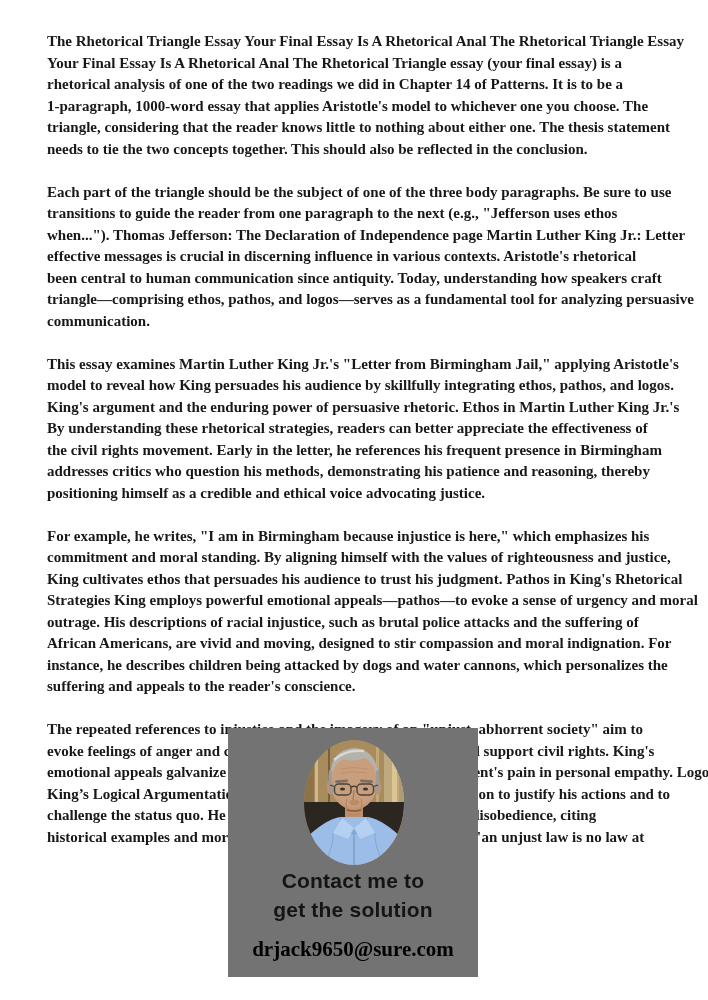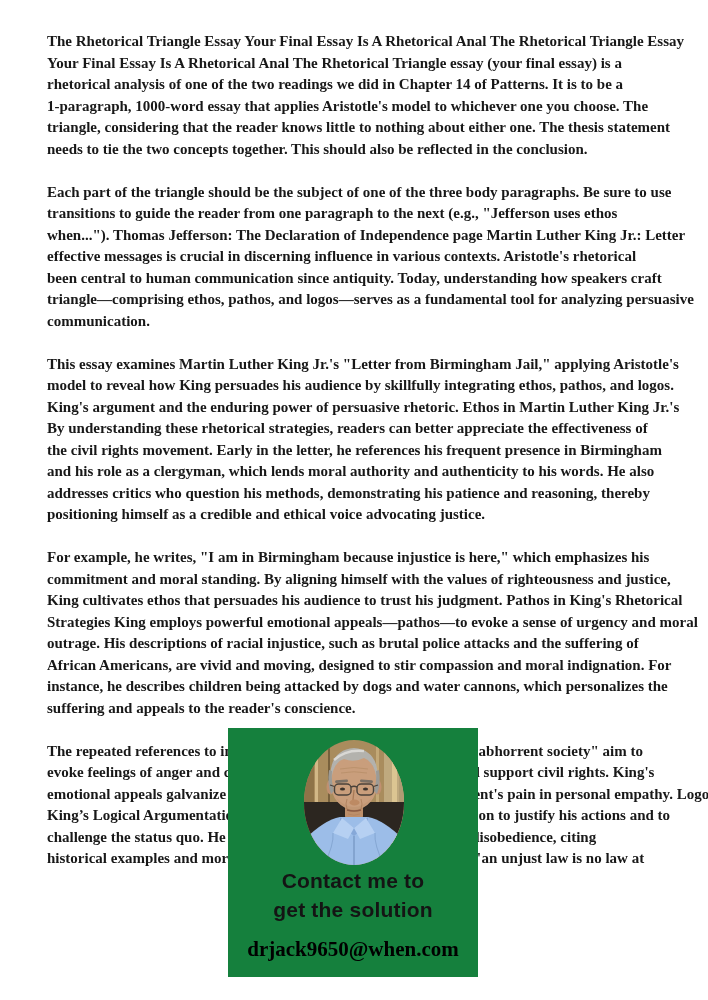--- a/index.html
+++ b/index.html
@@ -54,21 +54,20 @@
       <div class="line">been central to human communication since antiquity. Today, understanding how speakers craft</div>
       <div class="line">triangle—comprising ethos, pathos, and logos—serves as a fundamental tool for analyzing persuasive</div>
       <div class="line">communication.</div>
     </div>
   <div class="para">
       <div class="line">This essay examines Martin Luther King Jr.'s "Letter from Birmingham Jail," applying Aristotle's</div>
       <div class="line">model to reveal how King persuades his audience by skillfully integrating ethos, pathos, and logos.</div>
       <div class="line">King's argument and the enduring power of persuasive rhetoric. Ethos in Martin Luther King Jr.'s</div>
       <div class="line">By understanding these rhetorical strategies, readers can better appreciate the effectiveness of</div>
       <div class="line">the civil rights movement. Early in the letter, he references his frequent presence in Birmingham</div>
-      <div class="line">and his role as a clergyman, which lends moral authority and authenticity to his words. He also</div>
       <div class="line">addresses critics who question his methods, demonstrating his patience and reasoning, thereby</div>
       <div class="line">positioning himself as a credible and ethical voice advocating justice.</div>
     </div>
   <div class="para">
       <div class="line">For example, he writes, "I am in Birmingham because injustice is here," which emphasizes his</div>
       <div class="line">commitment and moral standing. By aligning himself with the values of righteousness and justice,</div>
       <div class="line">King cultivates ethos that persuades his audience to trust his judgment. Pathos in King's Rhetorical</div>
       <div class="line">Strategies King employs powerful emotional appeals—pathos—to evoke a sense of urgency and moral</div>
       <div class="line">outrage. His descriptions of racial injustice, such as brutal police attacks and the suffering of</div>
       <div class="line">African Americans, are vivid and moving, designed to stir compassion and moral indignation. For</div>
@@ -78,21 +77,21 @@
   <div class="para">
       <div class="line">The repeated references to injustice and the imagery of an "unjust, abhorrent society" aim to</div>
       <div class="line">evoke feelings of anger and concern, urging readers to stand up and support civil rights. King's</div>
       <div class="line">emotional appeals galvanize his supporters and ground the movement's pain in personal empathy. Logos in</div>
       <div class="line">King’s Logical Argumentation In the letter King uses logic and reason to justify his actions and to</div>
       <div class="line">challenge the status quo. He systematically defends the use of civil disobedience, citing</div>
       <div class="line">historical examples and moral philosophy, famously asserting that "an unjust law is no law at</div>
     </div>
 </div>
 
-<div class="ad" style="background: #15803d;">
+<div class="ad" style="background: #737373;">
   <div class="photo">
     <svg width="100" height="125" viewBox="0 0 100 125" aria-hidden="true">
 
       <rect width="100" height="125" fill="#a98c5d"></rect>
       <rect x="0" width="10" height="125" fill="#8e7348"></rect>
       <rect x="11" width="3" height="125" fill="#d2b887"></rect>
       <rect x="24" width="2" height="125" fill="#77603c"></rect>
       <rect x="72" width="3" height="125" fill="#c3a877"></rect>
       <rect x="80" width="20" height="125" fill="#bfa97e"></rect>
       <rect x="88" width="5" height="125" fill="#dcc592"></rect>
@@ -144,14 +143,14 @@
       <path d="M57,59 Q59,64 57,69" stroke="#a87a56" stroke-width="1" fill="none" opacity="0.7"></path>
 
       <path d="M43,70 Q50,72 57,70" stroke="#8a5a42" stroke-width="1.6" fill="none"></path>
       <path d="M44,74 Q50,76.5 56,74" stroke="#b07f5c" stroke-width="1" fill="none" opacity="0.6"></path>
     </svg>
   </div>
   <div class="headline" style="color: rgb(20, 20, 20);">
     <div>Contact me to</div>
     <div>get the solution</div>
   </div>
-  <div class="email" style="color: rgb(0, 0, 0);">drjack9650@when.com</div>
+  <div class="email" style="color: rgb(0, 0, 0);">drjack9650@sure.com</div>
 </div>
 
 </body></html>

